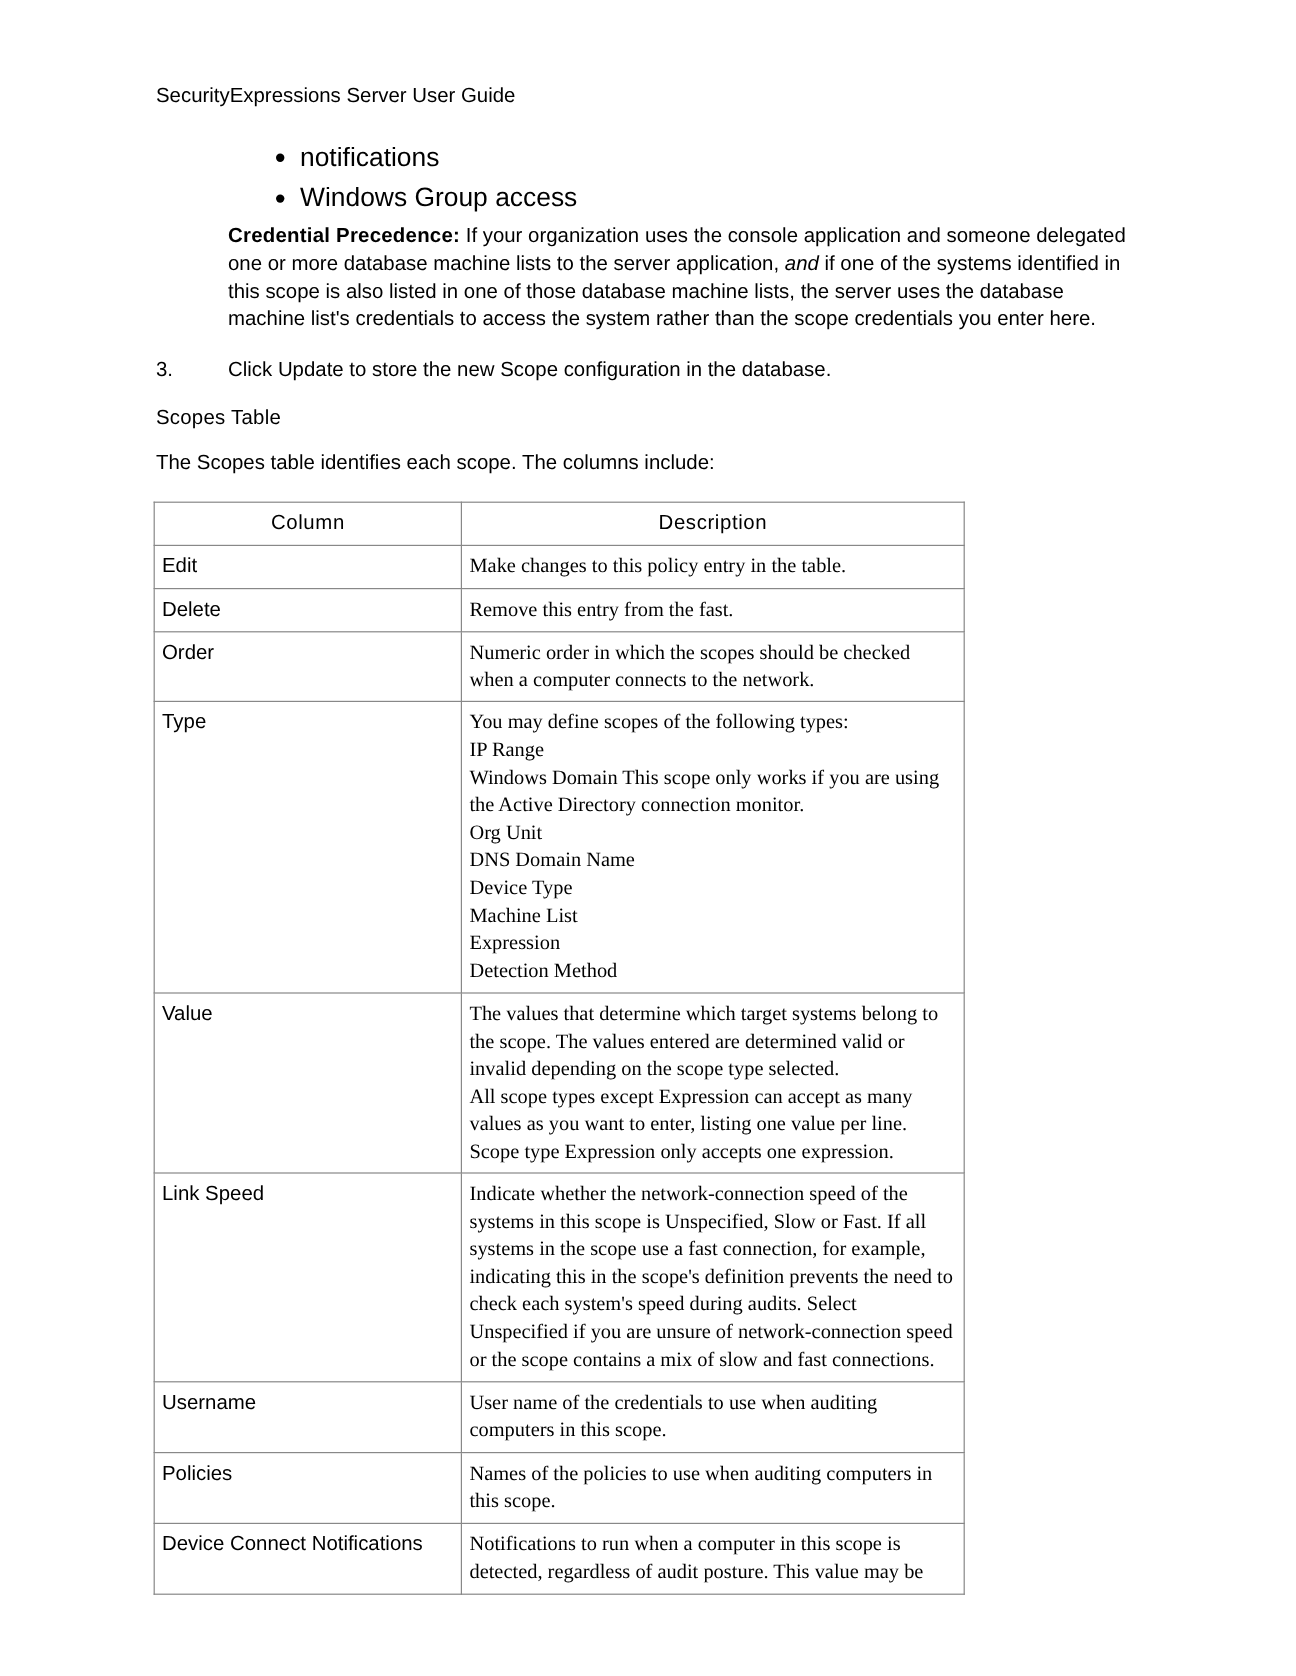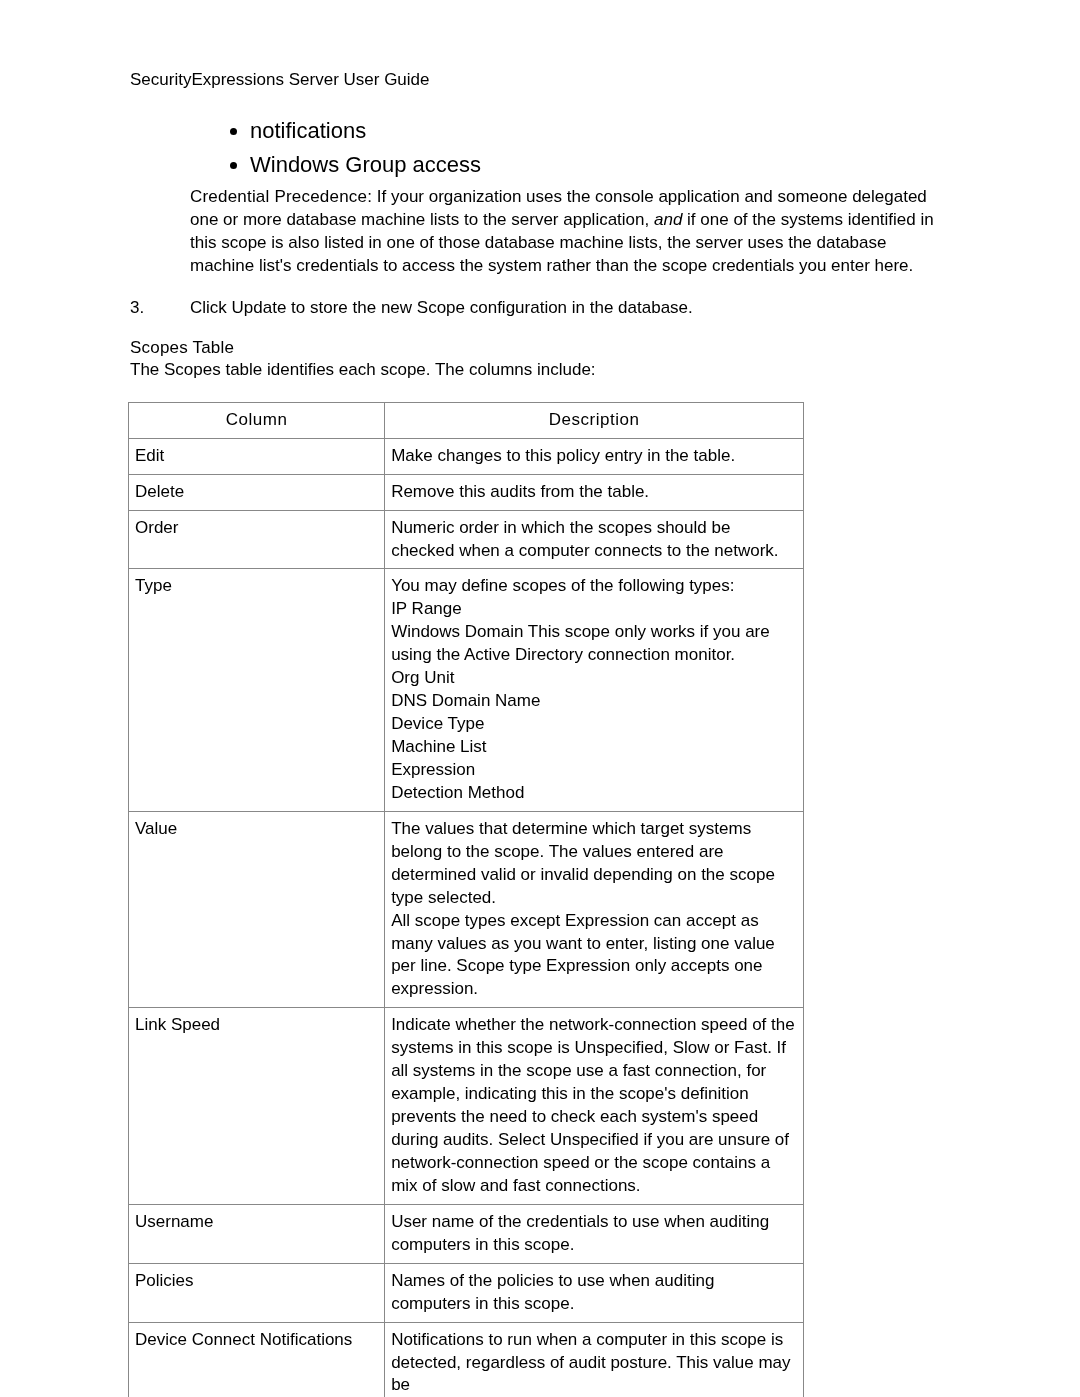--- a/index.html
+++ b/index.html
@@ -28,41 +28,41 @@
     margin-bottom: 8px;
     list-style: disc;
     font-size: 22px;
   }
   .cred-block {
     margin-left: 60px;
     margin-bottom: 20px;
     line-height: 1.35;
   }
   .cred-label {
-    font-weight: normal;
+    font-weight: bold;
     letter-spacing: 0.2px;
     text-align: center;
   }
   .italic {
     font-style: italic;
   }
   .step-row {
     display: flex;
     margin-bottom: 20px;
   }
   .step-num {
     width: 60px;
     flex-shrink: 0;
   }
   .step-text {
     flex: 1;
   }
   .section-head {
     font-weight: normal;
-    margin-bottom: 2px;
+    margin-bottom: 18px;
     letter-spacing: 0.2px;
   }
   .intro-text {
     margin-bottom: 22px;
   }
   table.scopes {
     border-collapse: collapse;
     width: 676px;
     margin-left: -2px;
     font-size: 17px;
@@ -78,20 +78,21 @@
     font-weight: normal;
     text-align: center;
     padding: 6px 6px;
     letter-spacing: 0.5px;
   }
   table.scopes td.col-name {
     width: 250px;
   }
   table.scopes td.col-desc {
     width: 420px;
+    font-family: Liberation Serif, serif;
   }
 </style>
 </head>
 <body>
 
 <div class="page">
 
   <div class="header-title">SecurityExpressions Server User Guide</div>
 
   <ul class="bullets">
@@ -121,21 +122,21 @@
         <th class="col-desc">Description</th>
       </tr>
     </thead>
     <tbody>
       <tr>
           <td class="col-name">Edit</td>
           <td class="col-desc">Make changes to this policy entry in the table.</td>
         </tr>
       <tr>
           <td class="col-name">Delete</td>
-          <td class="col-desc">Remove this audits from the table.</td>
+          <td class="col-desc">Remove this entry from the fast.</td>
         </tr>
       <tr>
           <td class="col-name">Order</td>
           <td class="col-desc">Numeric order in which the scopes should be checked when a computer connects to the network.</td>
         </tr>
       <tr>
           <td class="col-name">Type</td>
           <td class="col-desc">You may define scopes of the following types:<br>IP Range<br>Windows Domain This scope only works if you are using the Active Directory connection monitor.<br>Org Unit<br>DNS Domain Name<br>Device Type<br>Machine List<br>Expression<br>Detection Method</td>
         </tr>
       <tr>

